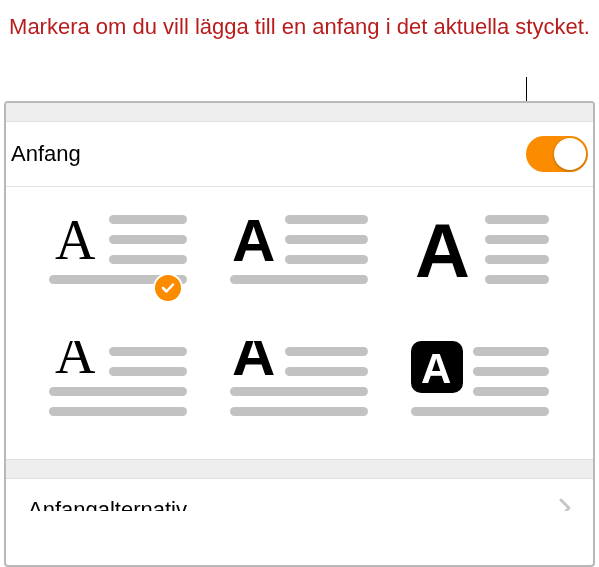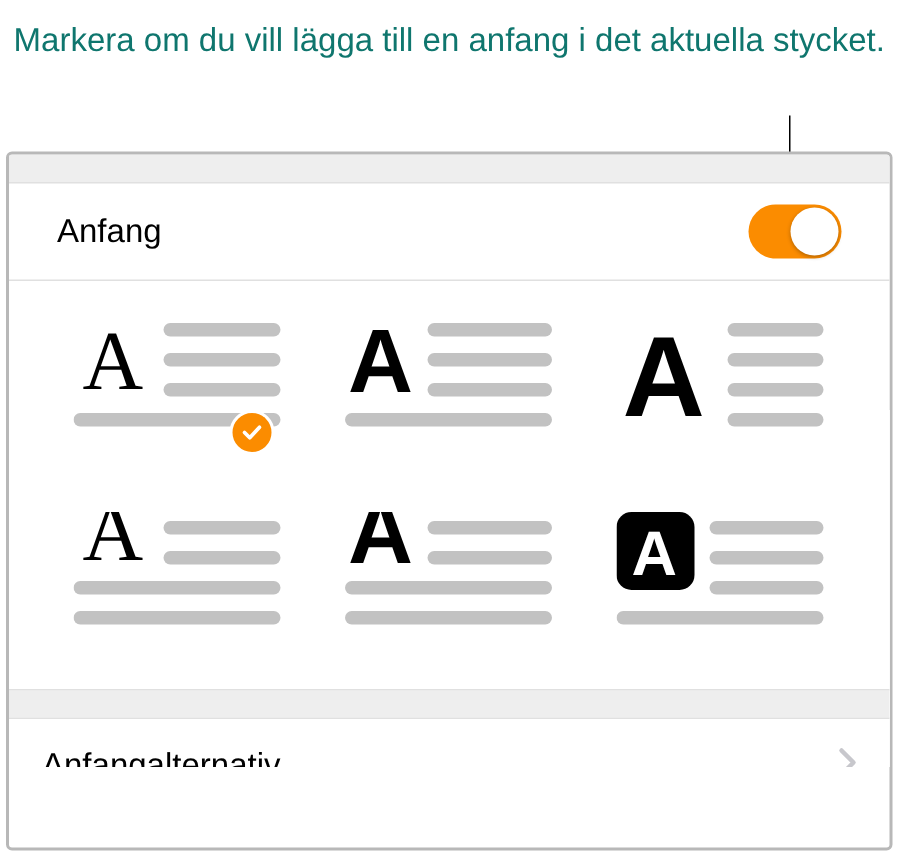--- a/index.html
+++ b/index.html
@@ -12,21 +12,21 @@
       overflow: hidden;
     }
     .callout-text {
       position: absolute;
       top: 12px;
       left: 0;
       right: 0;
       text-align: center;
       font-size: 22px;
       line-height: 1.35;
-      color: #0f766e;
+      color: #b91c1c;
     }
     .callout-line {
       position: absolute;
       top: 77px;
       right: 72px;
       width: 1px;
       height: 115px;
       background: #000;
     }
     .panel {
@@ -67,21 +67,21 @@
       cursor: pointer;
     }
     .panel-body {
       background: #eeeeee;
       height: calc(100% - 54px);
       overflow-y: auto;
     }
     .row {
       background: #fff;
       margin-top: 18px;
-      padding: 14px 32px;
+      padding: 14px 5px;
       display: flex;
       align-items: center;
       justify-content: space-between;
       border-top: 1px solid #e0e0e0;
       border-bottom: 1px solid #e0e0e0;
     }
     .row-label {
       font-size: 22px;
       color: #000;
     }

